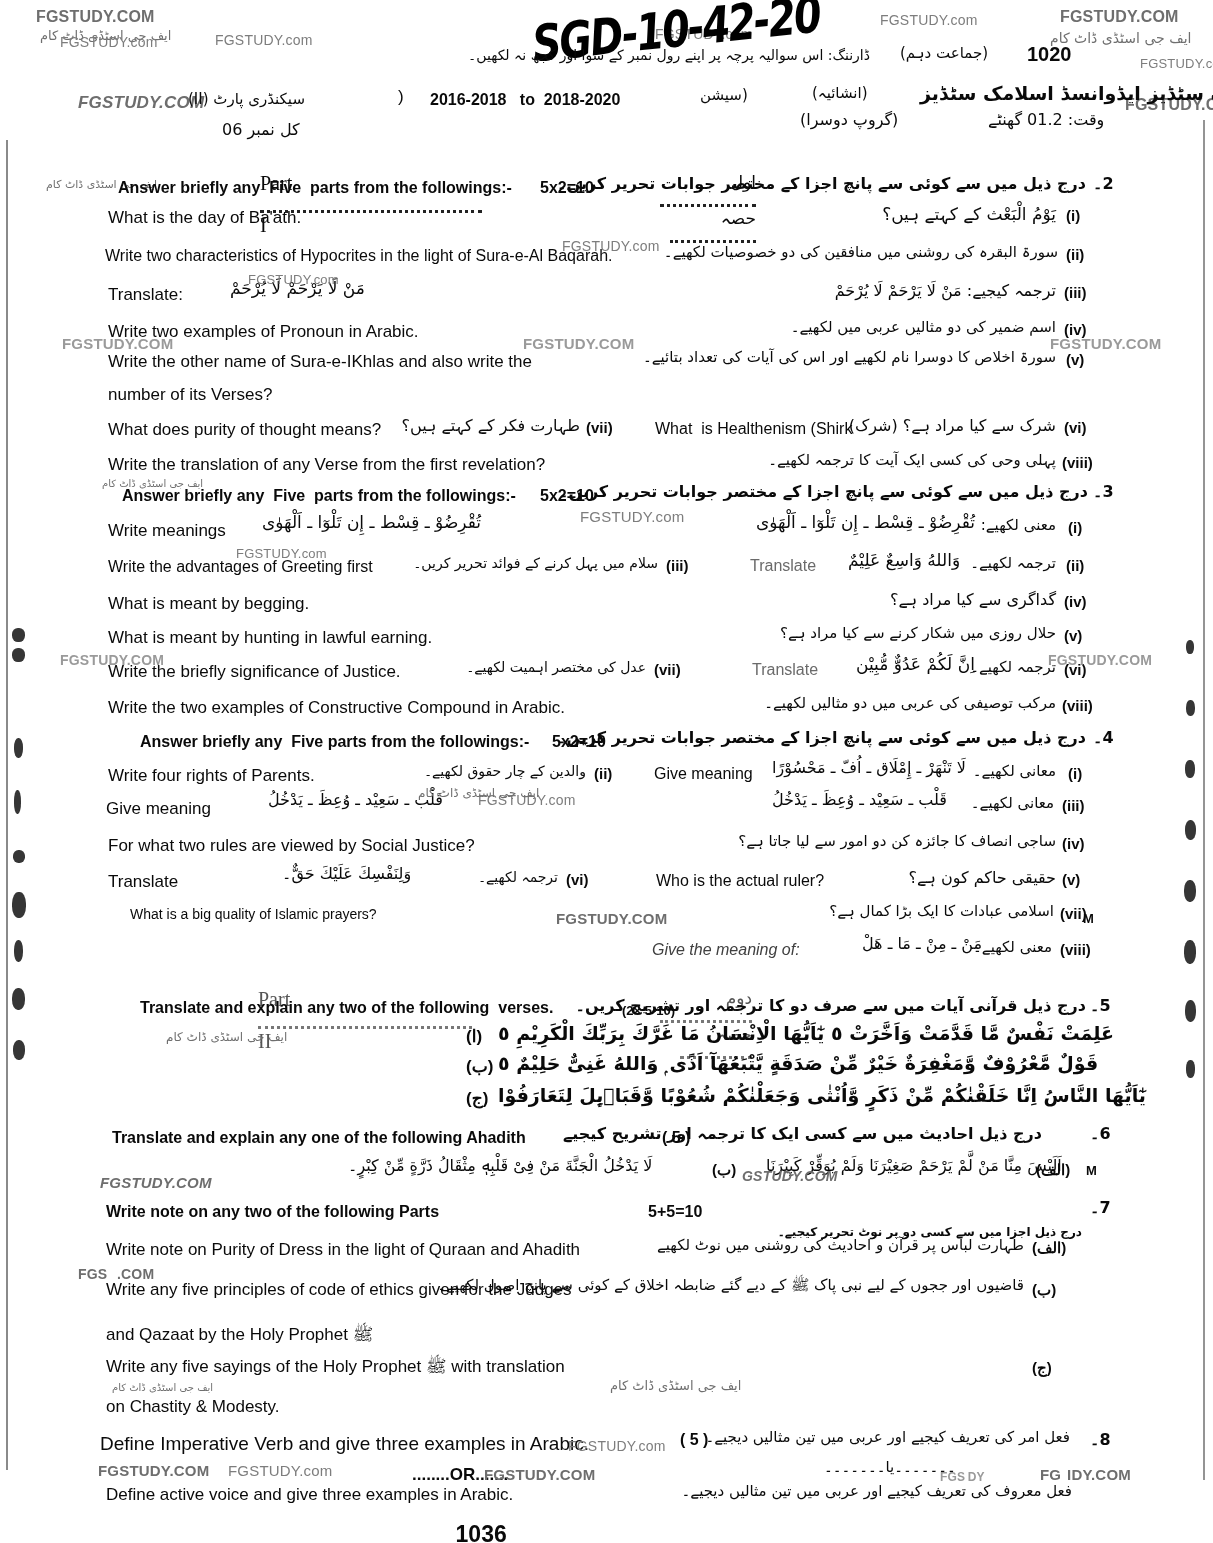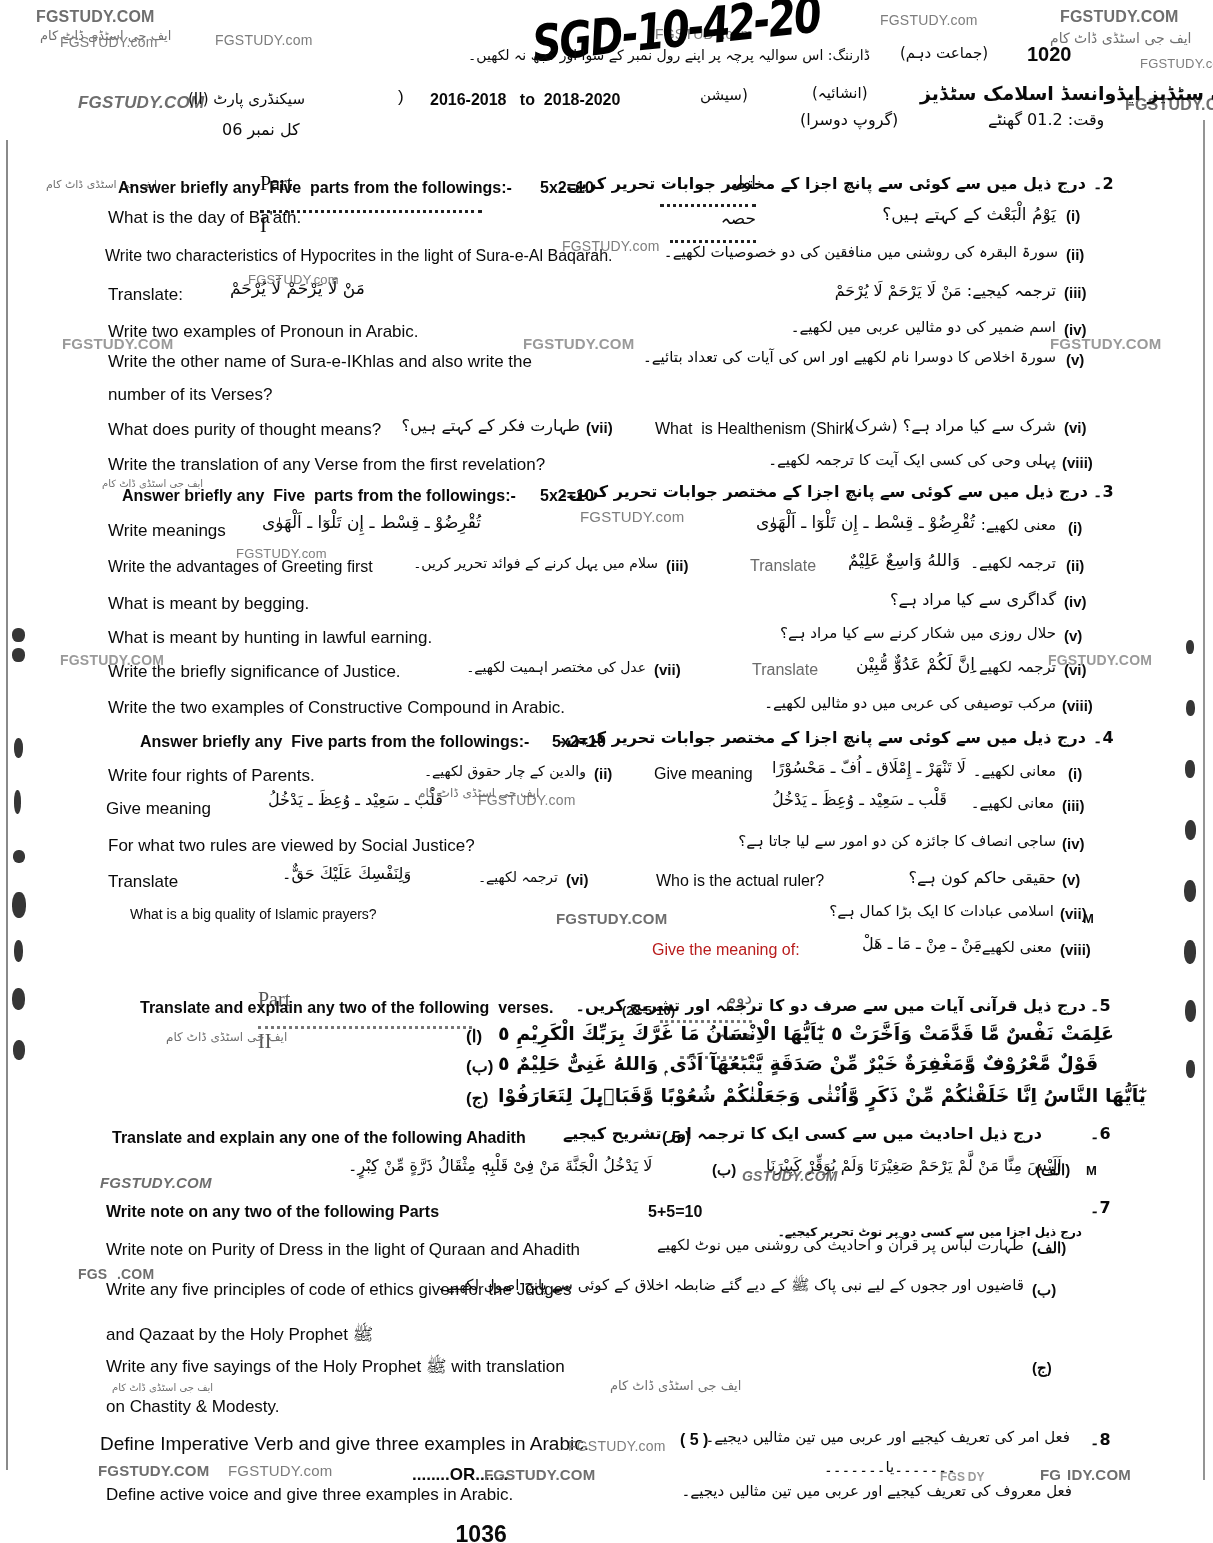--- a/index.html
+++ b/index.html
@@ -268,21 +268,21 @@
 
   <div class="t en b" style="left:1083px;top:912px;font-size:13px;">M</div>
   <div class="t en b" style="left:1060px;top:906px;font-size:15px;">(vii)</div>
   <div class="t ur" style="left:866px;top:904px;font-size:15px;width:188px;text-align:right;">اسلامی عبادات کا ایک بڑا کمال ہے؟</div>
   <div class="t en" style="left:108px;top:907px;font-size:14px;margin-left:22px;">What is a big quality of Islamic prayers?</div>
   <div class="wm" style="left:556px;top:910px;font-size:15px;">FGSTUDY.COM</div>
 
   <div class="t en b" style="left:1060px;top:942px;font-size:15px;">(viii)</div>
   <div class="t ur" style="left:982px;top:940px;font-size:15px;width:70px;text-align:right;">معنی لکھیے۔</div>
   <div class="t ar" style="left:862px;top:936px;font-size:16px;">مَنْ ـ مِنْ ـ مَا ـ هَلْ</div>
-  <div class="t en" style="left:652px;top:942px;font-size:16px;color:#b91c1c;">Give the meaning of:</div>
+  <div class="t en" style="left:652px;top:942px;font-size:16px;color:#404040;font-style:italic;">Give the meaning of:</div>
 
   <div class="t ur" style="left:660px;top:972px;font-size:17px;color:#555;">
     <span>دوم</span>
     <span class="dots" style="width:92px;border-color:#777;"></span>
     <span>حصہ</span>
     <span class="dots" style="width:72px;border-color:#777;"></span>
   </div>
   <div class="t en" style="left:238px;top:968px;font-size:20px;font-family:'Liberation Serif',serif;color:#555;">
     <span>Part</span>
     <span class="dots" style="width:214px;border-color:#777;"></span>

